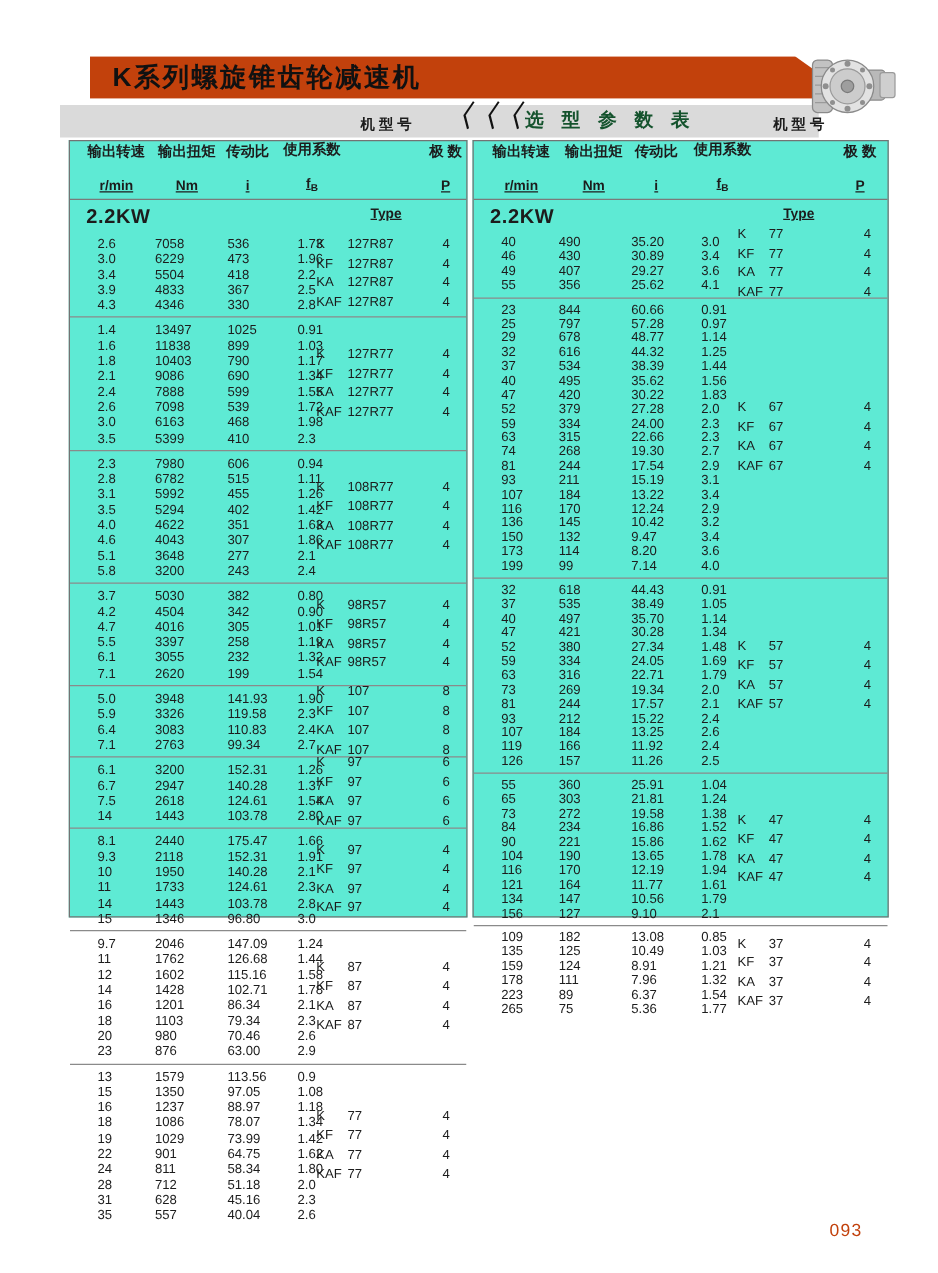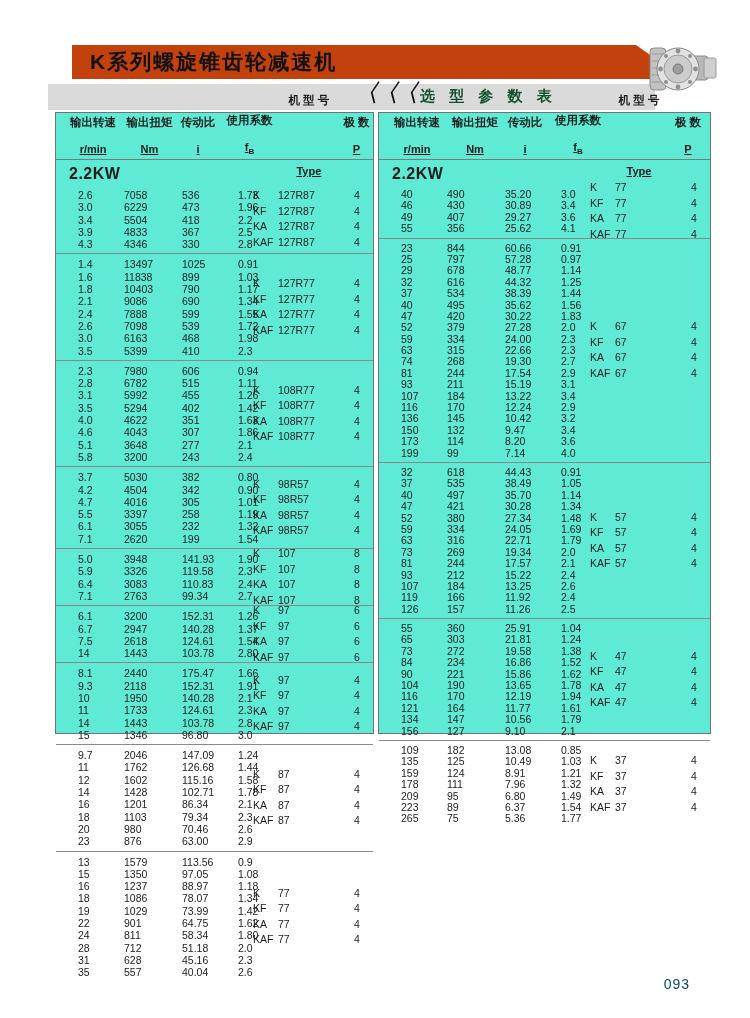--- a/index.html
+++ b/index.html
@@ -71,21 +71,21 @@
   .types {
     position:absolute; right:8px; top:50%; transform:translateY(-50%);
     width:112px;
   }
   .type-line { display:flex; font-size:10.5px; line-height:15.5px; }
   .type-line .tp { width:25px; }
   .type-line .tm { flex:1; }
   .type-line .tn { width:16px; text-align:center; }
 
   
-  .footer { position:absolute; right:60px; top:976px; font-size:14px; color:#0c4a6e; letter-spacing:1px; }
+  .footer { position:absolute; right:60px; top:976px; font-size:14px; color:#c2410c; letter-spacing:1px; }
 </style>
 </head>
 <body>
 
 <div class="banner">
   <div class="band-dark" style="background: #c2410c; margin-left: 24px;">
     <span class="title">K系列螺旋锥齿轮减速机</span>
   </div>
   <div class="band-light" style="background: rgb(218, 218, 218);">
     <span class="chevrons">〈〈〈</span>
@@ -1138,26 +1138,20 @@
             <span class="cell c2">8.91</span>
             <span class="cell c3">1.21</span>
           </div>
           <div class="drow">
             <span class="cell c0">178</span>
             <span class="cell c1">111</span>
             <span class="cell c2">7.96</span>
             <span class="cell c3">1.32</span>
           </div>
           <div class="drow">
-            <span class="cell c0">209</span>
-            <span class="cell c1">95</span>
-            <span class="cell c2">6.80</span>
-            <span class="cell c3">1.49</span>
-          </div>
-          <div class="drow">
             <span class="cell c0">223</span>
             <span class="cell c1">89</span>
             <span class="cell c2">6.37</span>
             <span class="cell c3">1.54</span>
           </div>
           <div class="drow">
             <span class="cell c0">265</span>
             <span class="cell c1">75</span>
             <span class="cell c2">5.36</span>
             <span class="cell c3">1.77</span>

